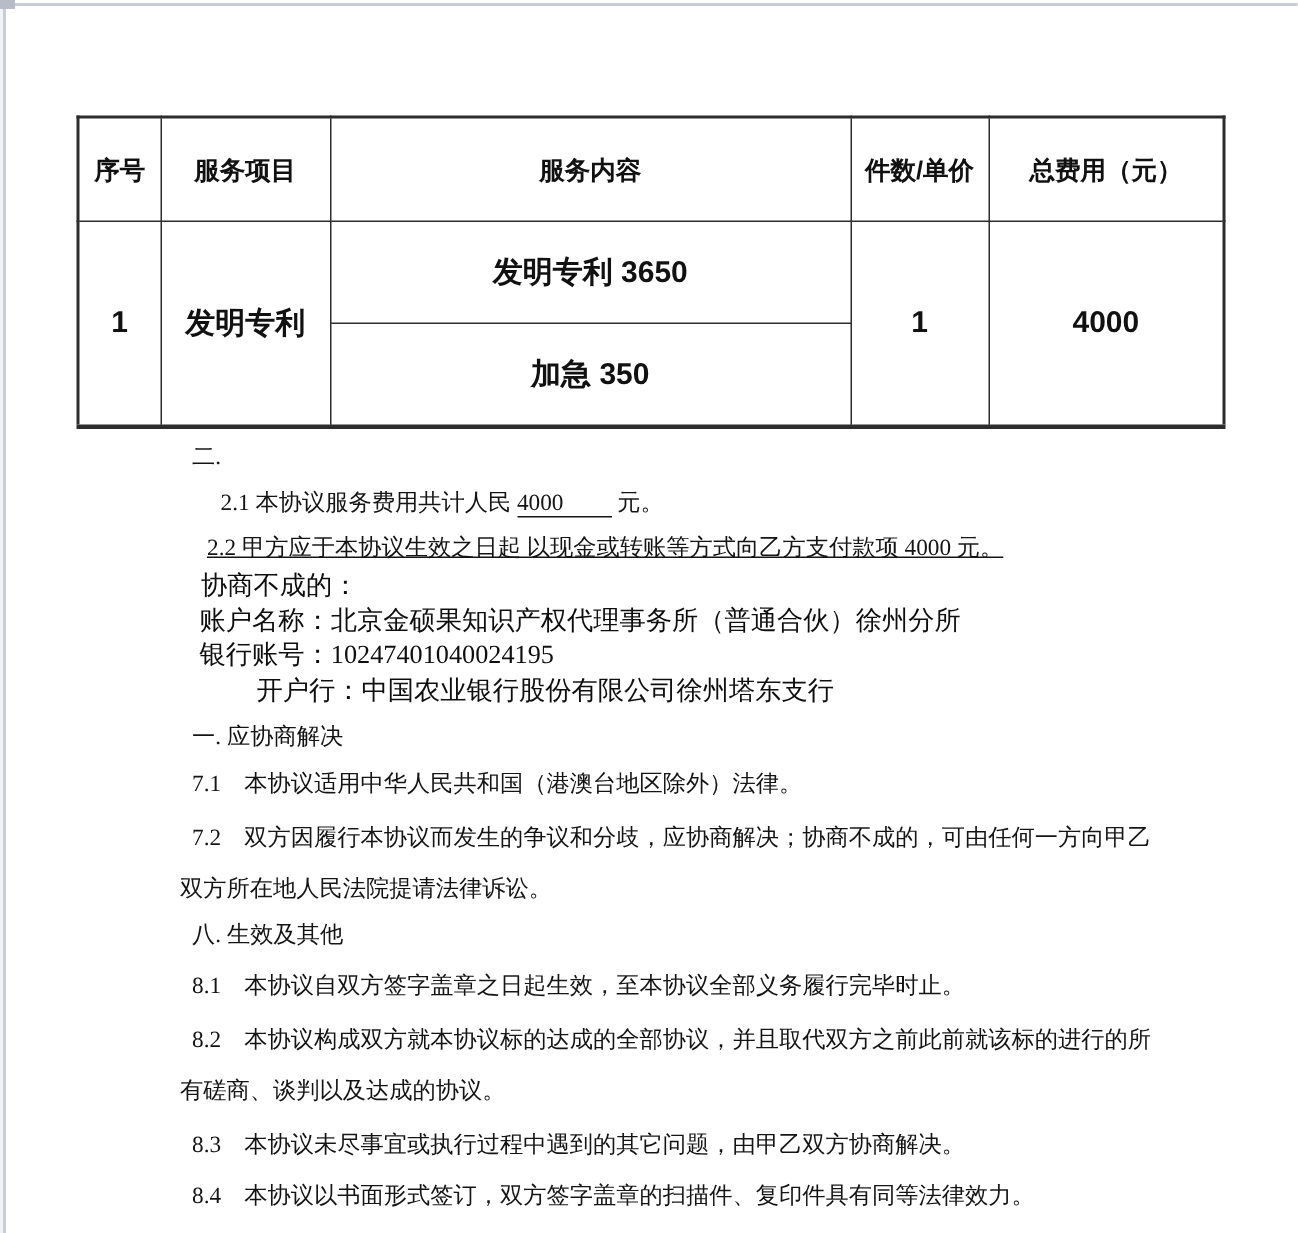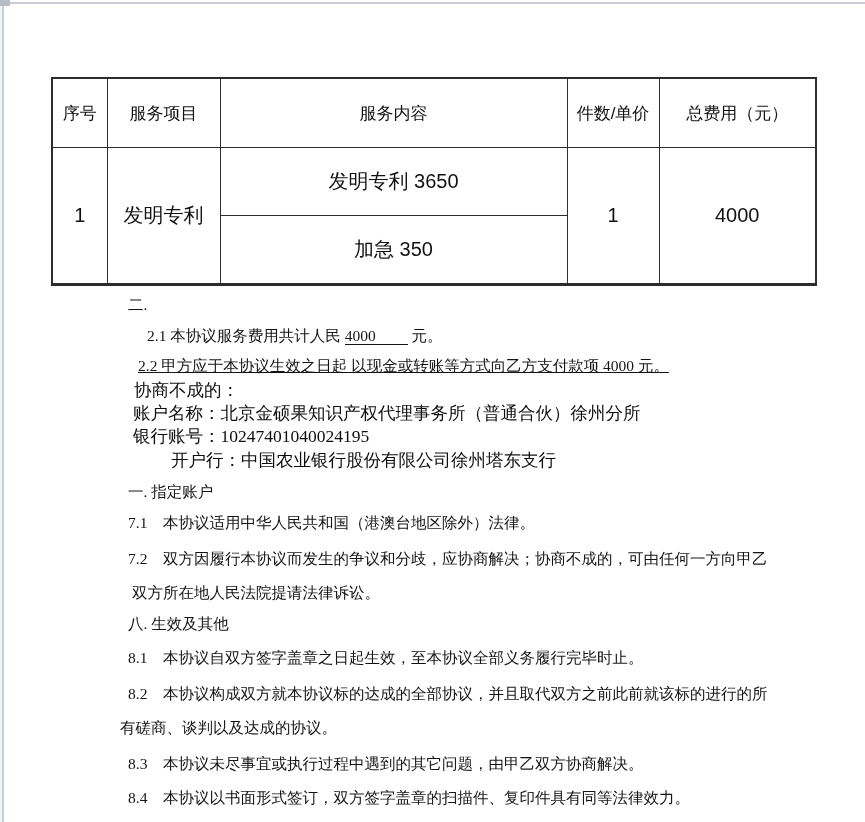--- a/index.html
+++ b/index.html
@@ -15,21 +15,21 @@
   .edge-left-strip{position:absolute;left:0;top:0;width:2px;height:822px;background:#f2f3f6;}
 
   
   table.svc{
     position:absolute;left:51px;top:77px;width:764px;
     border-collapse:collapse;table-layout:fixed;
     border:2px solid #2d2d2d;border-bottom-width:3px;
   }
   table.svc th, table.svc td{
     border:1px solid #2d2d2d;text-align:center;vertical-align:middle;
-    font-family:"Liberation Sans","DejaVu Sans",sans-serif;font-weight:normal;
+    font-family:"Liberation Sans","DejaVu Sans",sans-serif;font-weight:bold;
     color:#111;padding:0;overflow:hidden;
   }
   table.svc th{height:68px;font-size:17px;}
   table.svc td{height:67px;font-size:20px;}
   col.c1{width:55px;} col.c2{width:113px;} col.c3{width:347px;}
   col.c4{width:92px;} col.c5{width:157px;}
 
   
   .ln{position:absolute;white-space:nowrap;font-size:15.5px;line-height:20px;color:#141414;}
   .acct{font-size:17.5px;color:#0e0e0e;}
@@ -80,24 +80,24 @@
     <span>2.1 本协议服务费用共计人民 </span><span class="uline">4000</span><span> 元。</span>
   </div>
 
   <div class="ln" style="left:138px;top:356px;text-decoration:underline;">2.2 甲方应于本协议生效之日起 以现金或转账等方式向乙方支付款项 4000 元。</div>
 
   <div class="ln acct" style="left:134px;top:380px;">协商不成的：</div>
   <div class="ln acct" style="left:133px;top:403px;">账户名称：北京金硕果知识产权代理事务所（普通合伙）徐州分所</div>
   <div class="ln acct" style="left:133px;top:426px;">银行账号：10247401040024195</div>
   <div class="ln acct" style="left:137px;top:450px;margin-left:34px;">开户行：中国农业银行股份有限公司徐州塔东支行</div>
 
-  <div class="ln" style="left:128px;top:482px;">一. 指定账户</div>
+  <div class="ln" style="left:128px;top:482px;">一. 应协商解决</div>
   <div class="ln" style="left:128px;top:513px;">7.1　本协议适用中华人民共和国（港澳台地区除外）法律。</div>
   <div class="ln" style="left:128px;top:549px;">7.2　双方因履行本协议而发生的争议和分歧，应协商解决；协商不成的，可由任何一方向甲乙</div>
-  <div class="ln" style="left:132px;top:583px;">双方所在地人民法院提请法律诉讼。</div>
+  <div class="ln" style="left:120px;top:583px;">双方所在地人民法院提请法律诉讼。</div>
 
   <div class="ln" style="left:128px;top:614px;">八. 生效及其他</div>
   <div class="ln" style="left:128px;top:648px;text-align:right;">8.1　本协议自双方签字盖章之日起生效，至本协议全部义务履行完毕时止。</div>
   <div class="ln" style="left:128px;top:684px;">8.2　本协议构成双方就本协议标的达成的全部协议，并且取代双方之前此前就该标的进行的所</div>
   <div class="ln" style="left:120px;top:718px;">有磋商、谈判以及达成的协议。</div>
   <div class="ln" style="left:128px;top:754px;">8.3　本协议未尽事宜或执行过程中遇到的其它问题，由甲乙双方协商解决。</div>
   <div class="ln" style="left:128px;top:788px;">8.4　本协议以书面形式签订，双方签字盖章的扫描件、复印件具有同等法律效力。</div>
 
 </div>
 

